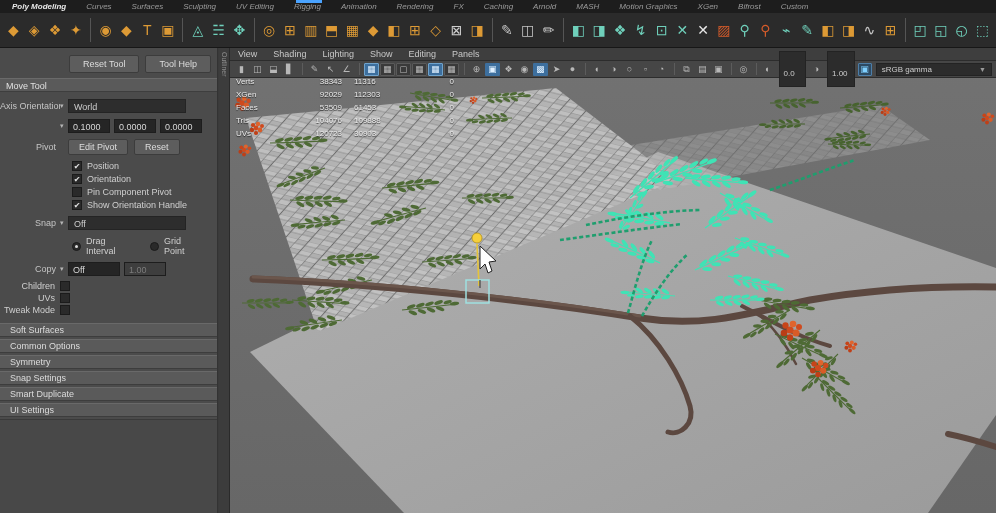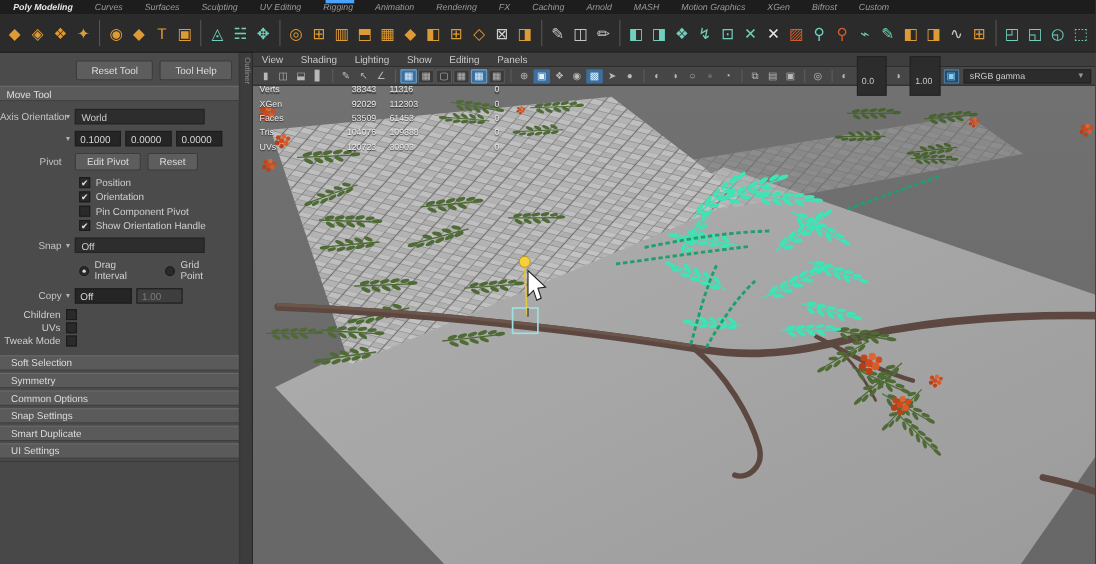--- a/index.html
+++ b/index.html
@@ -249,23 +249,23 @@
           <span class="pclabel">UVs</span>
           <span class="cb"></span>
         </div>
         <div class="pcrow">
           <span class="pclabel">Tweak Mode</span>
           <span class="cb"></span>
         </div>
       </div>
 
     <div class="rollouts" id="rollouts">
-        <div class="rollout">Soft Selection</div>
+        <div class="rollout">Soft Surfaces</div>
+        <div class="rollout">Common Options</div>
         <div class="rollout">Symmetry</div>
-        <div class="rollout">Common Options</div>
         <div class="rollout">Snap Settings</div>
         <div class="rollout">Smart Duplicate</div>
         <div class="rollout">UI Settings</div>
       </div>
 
     <div class="panel-lower"></div>
   </div>
 
   <div class="side-strip">
     <span>Outliner</span>

